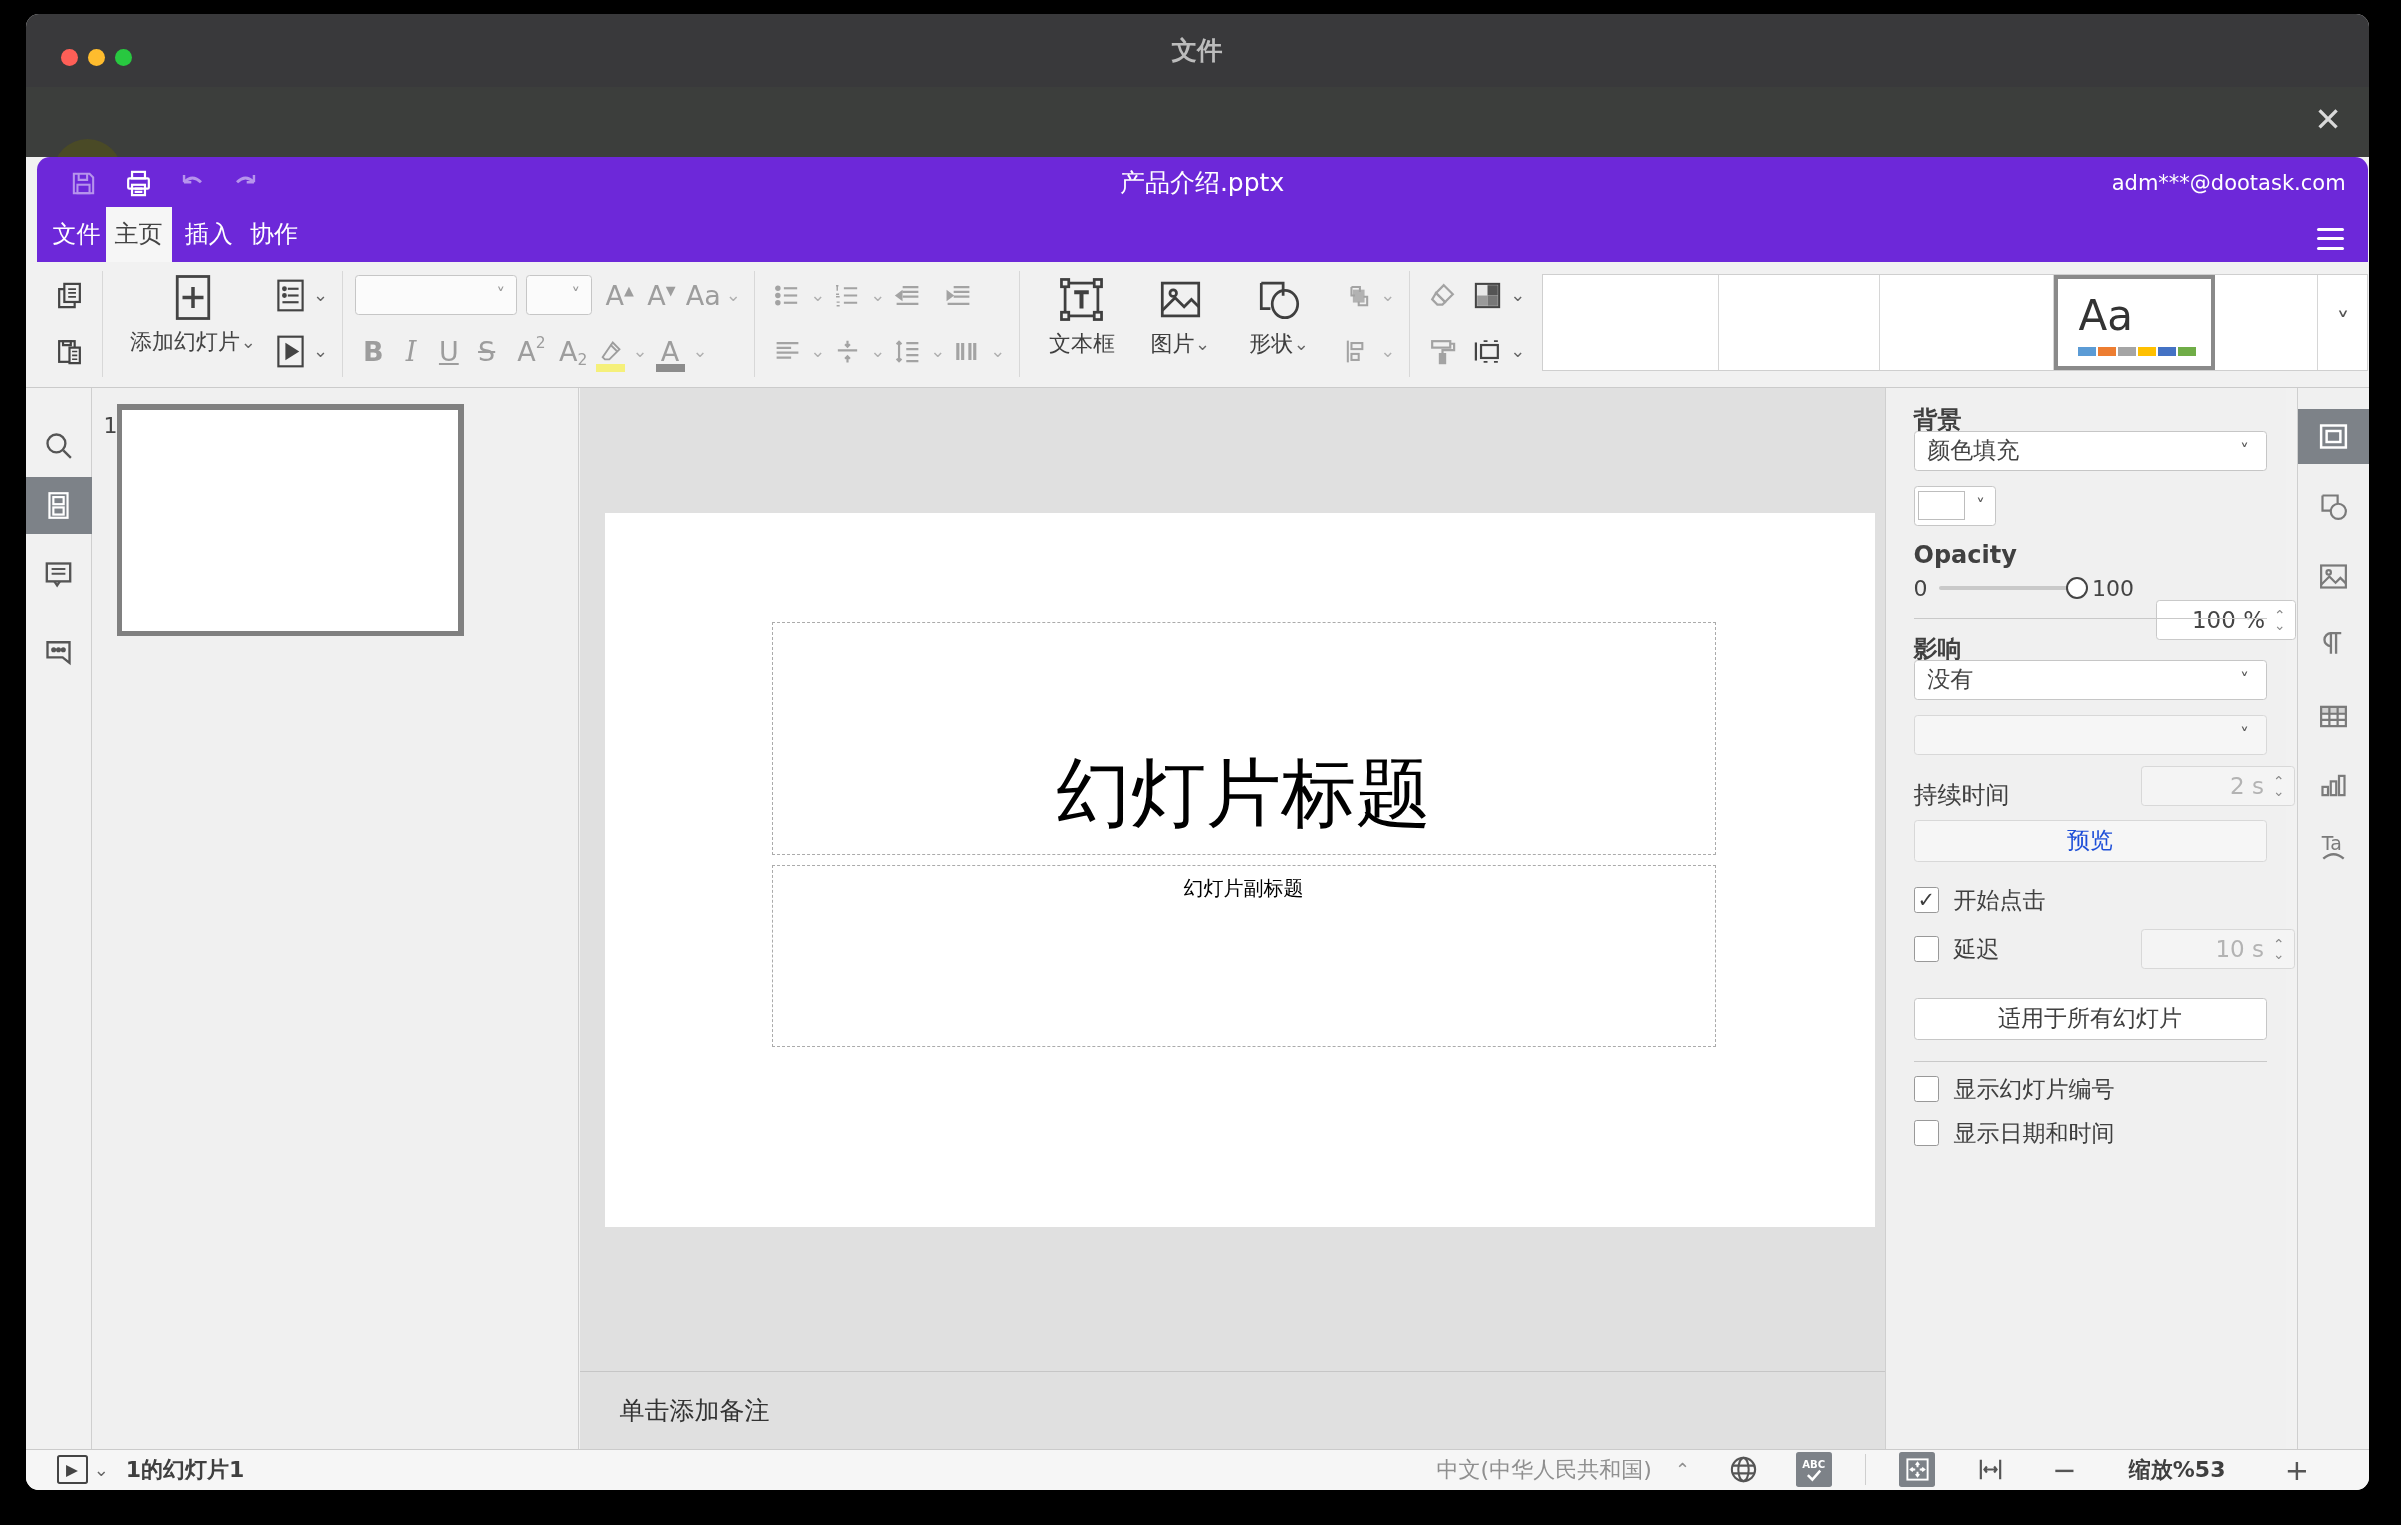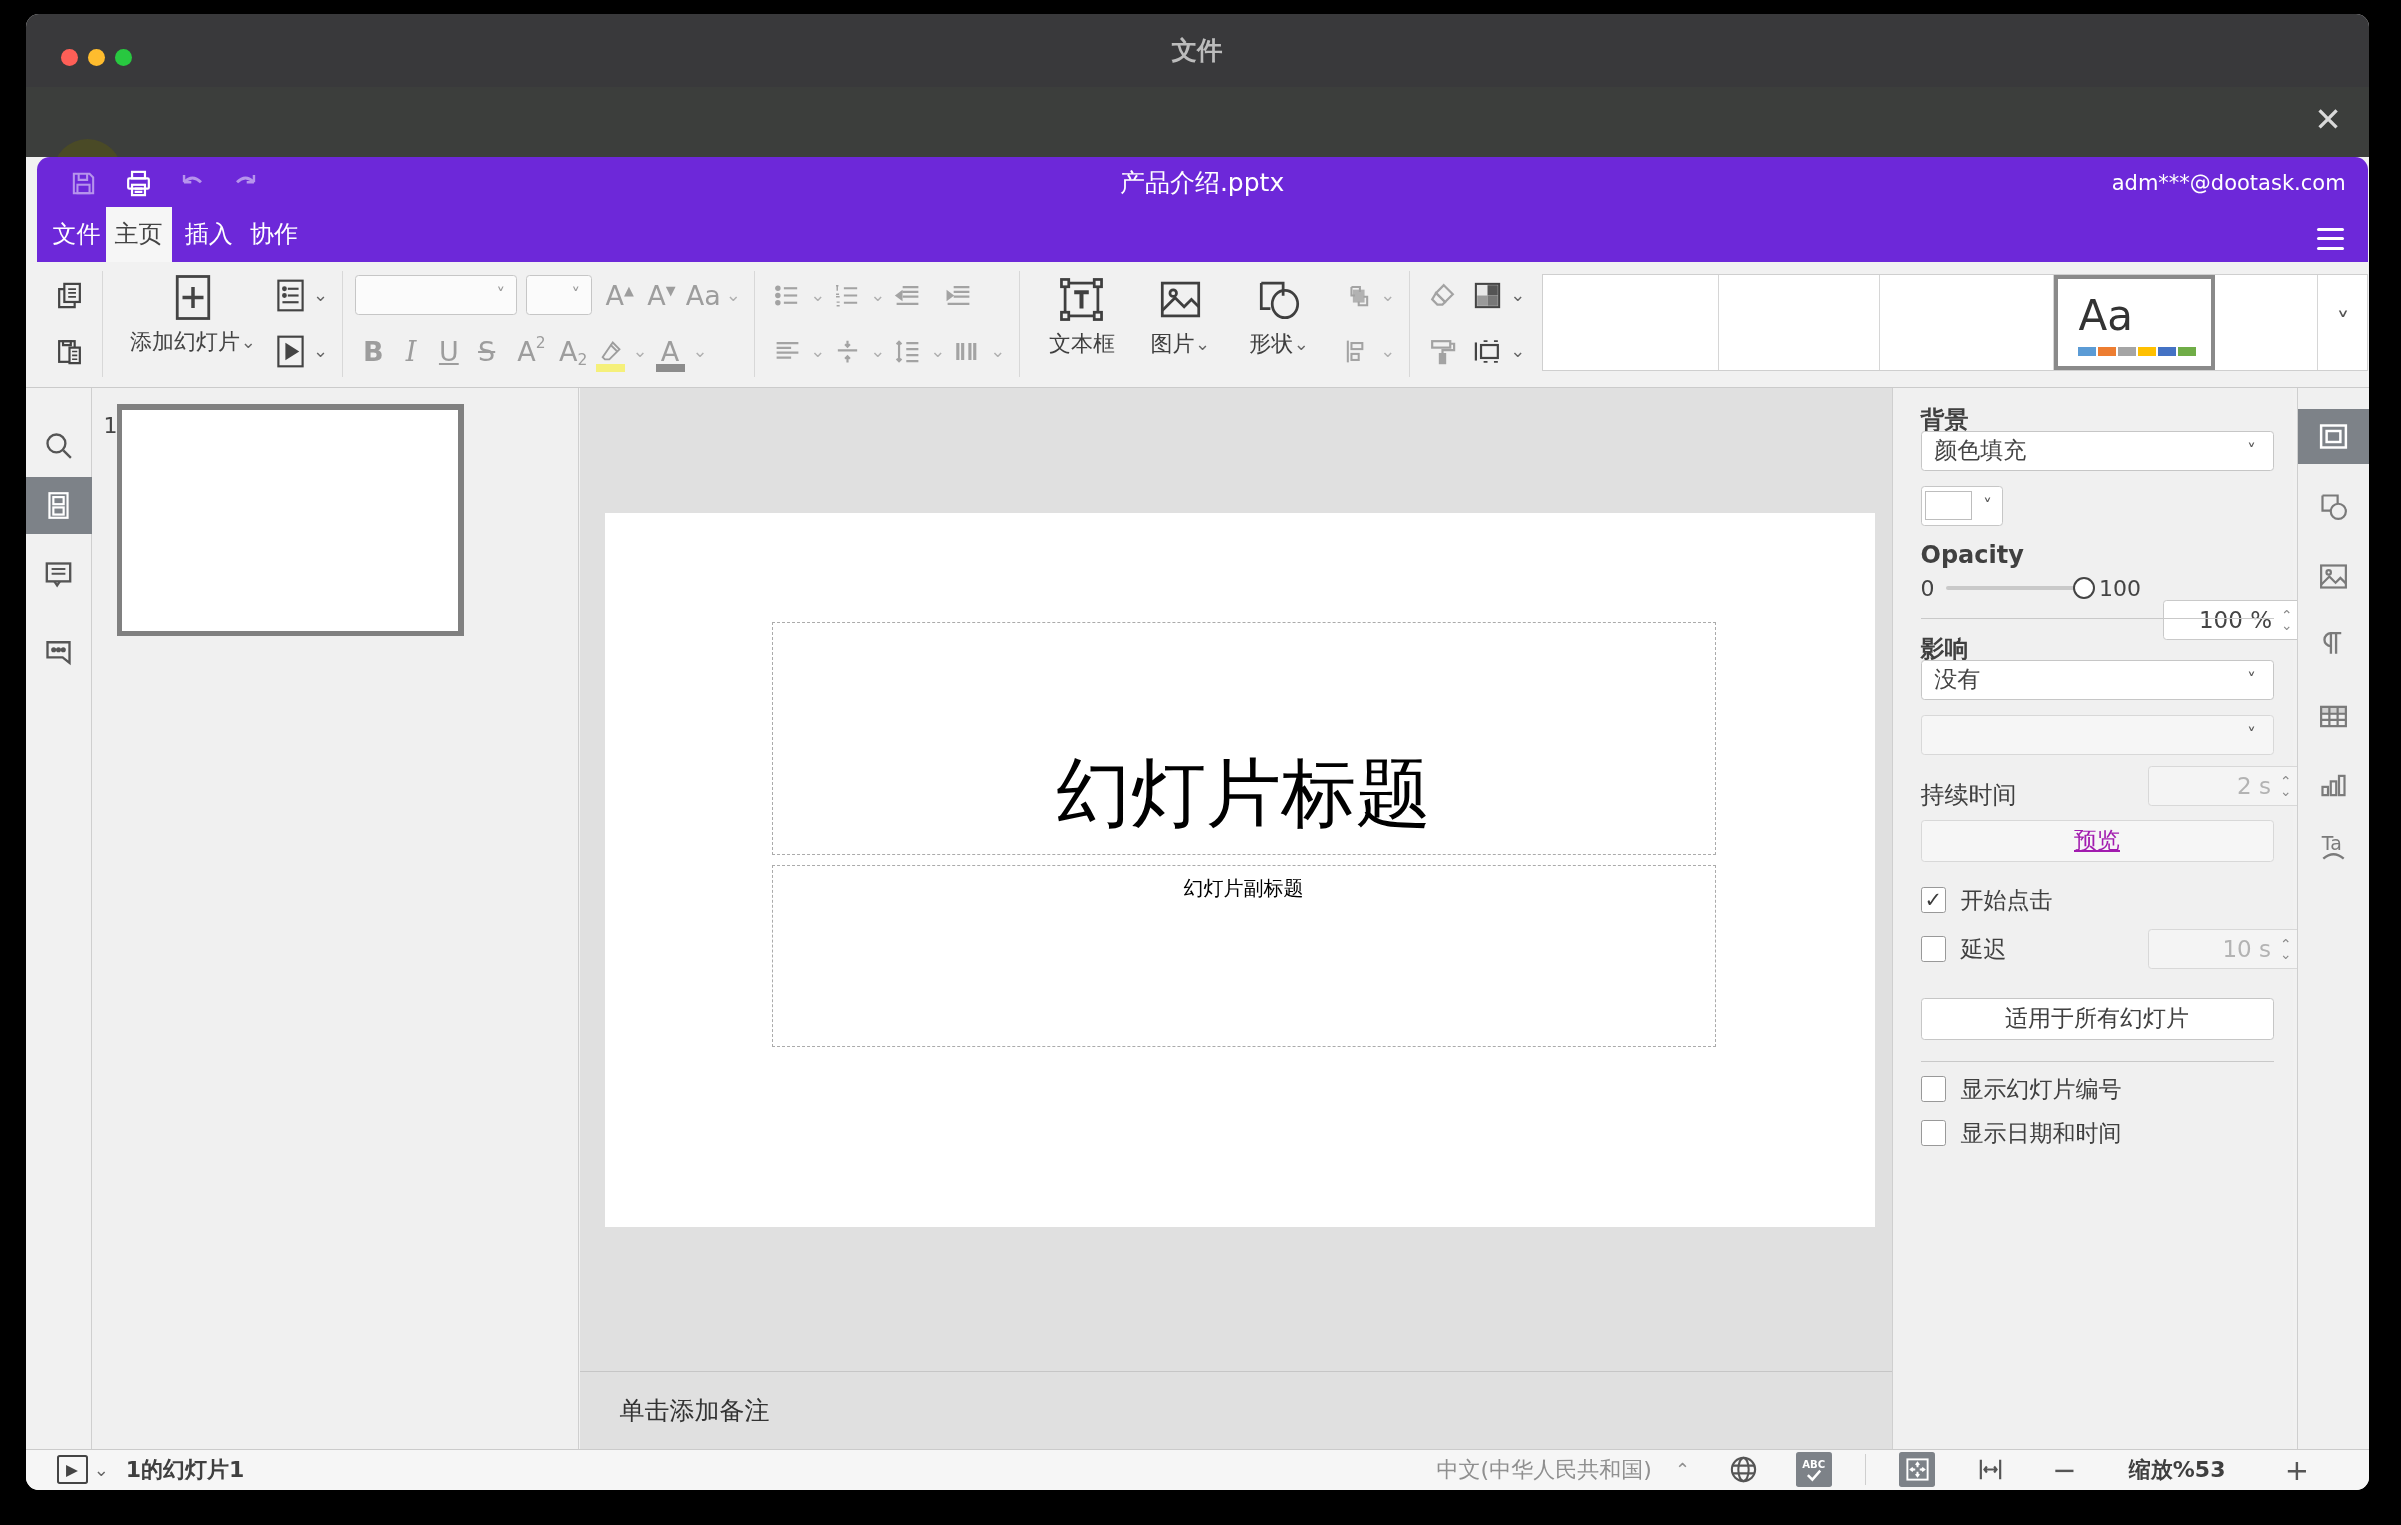--- a/index.html
+++ b/index.html
@@ -81,38 +81,38 @@
   .canvas { position:absolute; left:554px; right:401px; top:0; bottom:0; background:#e0e0e0; }
   .slide { position:absolute; left:25px; top:125px; width:1270px; height:714px; background:#fff; }
   .ph { position:absolute; border:1.8px dashed #ababab; left:167px; width:944px; display:flex; justify-content:center; }
   .ph.title { top:109px; height:233px; align-items:flex-end; padding-bottom:9px; }
   .ph.subtitle { top:352px; height:182px; align-items:flex-start; padding-top:9px; }
   .ph-title-text { font-size:75px; color:#000; }
   .ph-sub-text { font-size:20px; color:#000; }
   .notes { position:absolute; left:0; right:0; bottom:0; height:78px; border-top:0.9px solid #c6c6c6; display:flex; align-items:center; padding-left:40px; font-size:25px; color:#333; }
 
   
-  .rpanel { position:absolute; right:76px; top:0; width:401px; bottom:0; background:#f0f0f0; border-left:0.9px solid #cfcfcf;padding-left:8px; }
+  .rpanel { position:absolute; right:83px; top:0; width:401px; bottom:0; background:#f0f0f0; border-left:0.9px solid #cfcfcf;padding-left:8px; }
   .rp { position:absolute; left:28px; width:353px; }
   .rp-label { font-size:24px; font-weight:bold; color:#404040; }
   .rp-select { height:40px; background:#fff; border:1.4px solid #c6c6c6; border-radius:3.6px; display:flex; align-items:center; padding:0 12.8px; font-size:23px; color:#444; }
   .rp-select .sp { flex:1; }
   .rp-select .caret { color:#555; }
   .rp-select.dis { background:#f6f6f6; border-color:#d8d8d8; }
   .swatch-box { width:82px; height:40px; border:1.4px solid #c6c6c6; border-radius:3.6px; background:#fff; display:flex; align-items:center; }
   .swatch { width:47px; height:29px; margin-left:3.6px; border:0.9px solid #bdbdbd; background:#fff; }
   .rp-divider { position:absolute; left:28px; width:353px; height:0.9px; background:#c9c9c9; }
   .slider-row { display:flex; align-items:center; font-size:22px; color:#444; }
   .slider-track { position:relative; width:139px; height:4.6px; background:#c9c9c9; border-radius:2.7px; margin:0 0 0 11px; }
   .slider-handle { position:absolute; right:-10px; top:-9px; width:22px; height:22px; border-radius:50%; background:#fff; border:2.3px solid #444; }
   .spin { position:absolute; height:40px; border:1.4px solid #c9c9c9; border-radius:3.6px; background:#fff; display:flex; align-items:center; justify-content:flex-end; font-size:23px; color:#444; padding-right:9px; }
   .spin .arrows { display:flex; flex-direction:column; margin-left:9px; color:#888; font-size:13.7px; line-height:10px; }
   .spin.dis { background:#f4f4f4; color:#b3b3b3; border-color:#d8d8d8; }
   .rp-btn { position:absolute; height:42px; border:1.4px solid #c6c6c6; border-radius:3.6px; background:#fff; display:flex; align-items:center; justify-content:center; font-size:23px; color:#404040; }
-  .rp-btn.dis { background:#f6f6f6; color:#a21caf; border-color:#d8d8d8;text-decoration:underline; }
+  .rp-btn.dis { background:#f6f6f6; color:#1d4ed8; border-color:#d8d8d8; }
   .cbrow { position:absolute; left:28px; display:flex; align-items:center; }
   .cb { width:25.5px; height:25.5px; border:1.8px solid #999; border-radius:2.7px; background:#fff; display:flex; align-items:center; justify-content:center; font-size:21px; color:#3c3c3c; font-weight:bold; }
   .cb-label { font-size:23px; color:#404040; margin-left:14.6px; }
 
   
   .rstrip { position:absolute; right:0; top:0; width:72px; bottom:0; background:#f0f0f0; border-left:0.9px solid #cfcfcf; }
   .rs-item { position:absolute; left:0; width:72px; height:55px; display:flex; align-items:center; justify-content:center; color:#7a7a7a; }
   .rs-item.active { background:#7d8288; color:#fff; }
 
   

